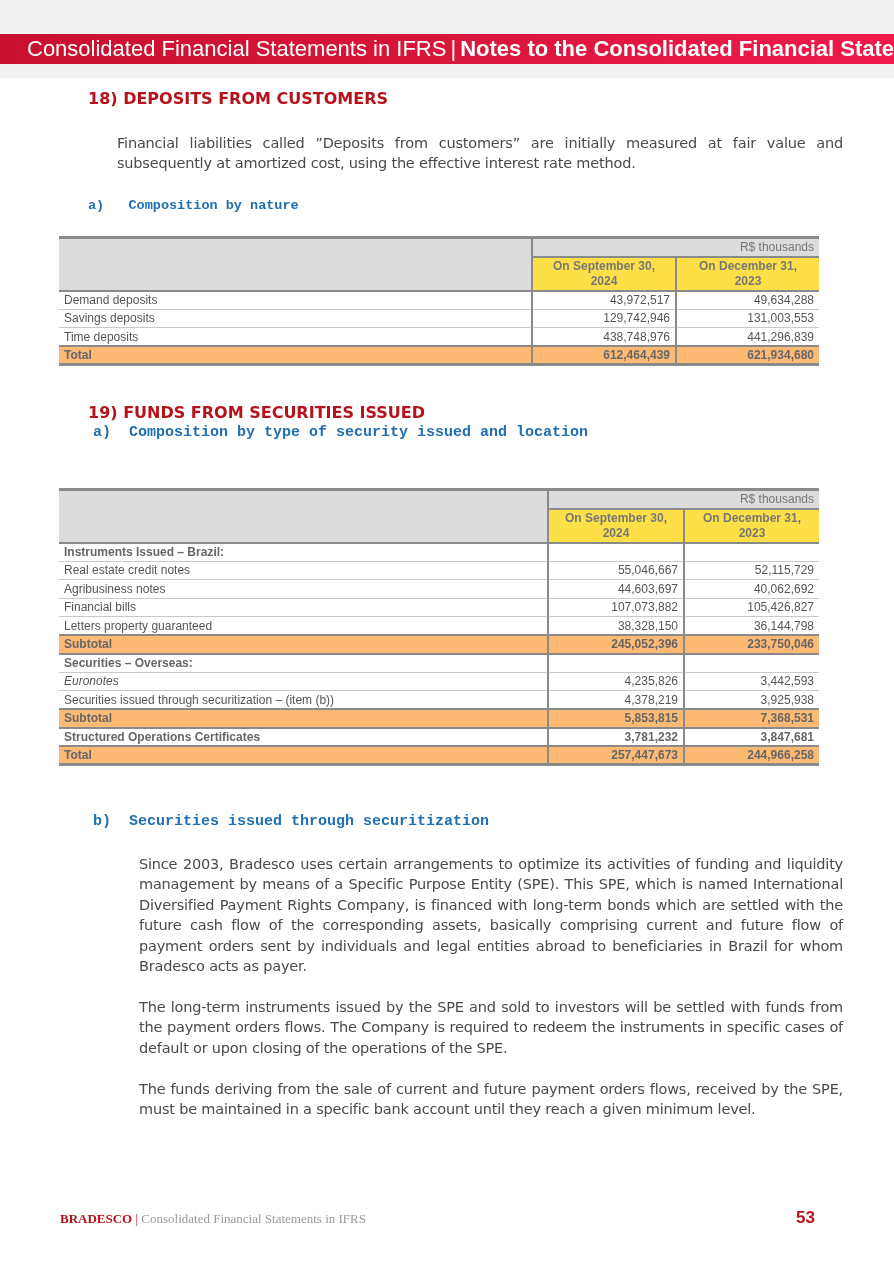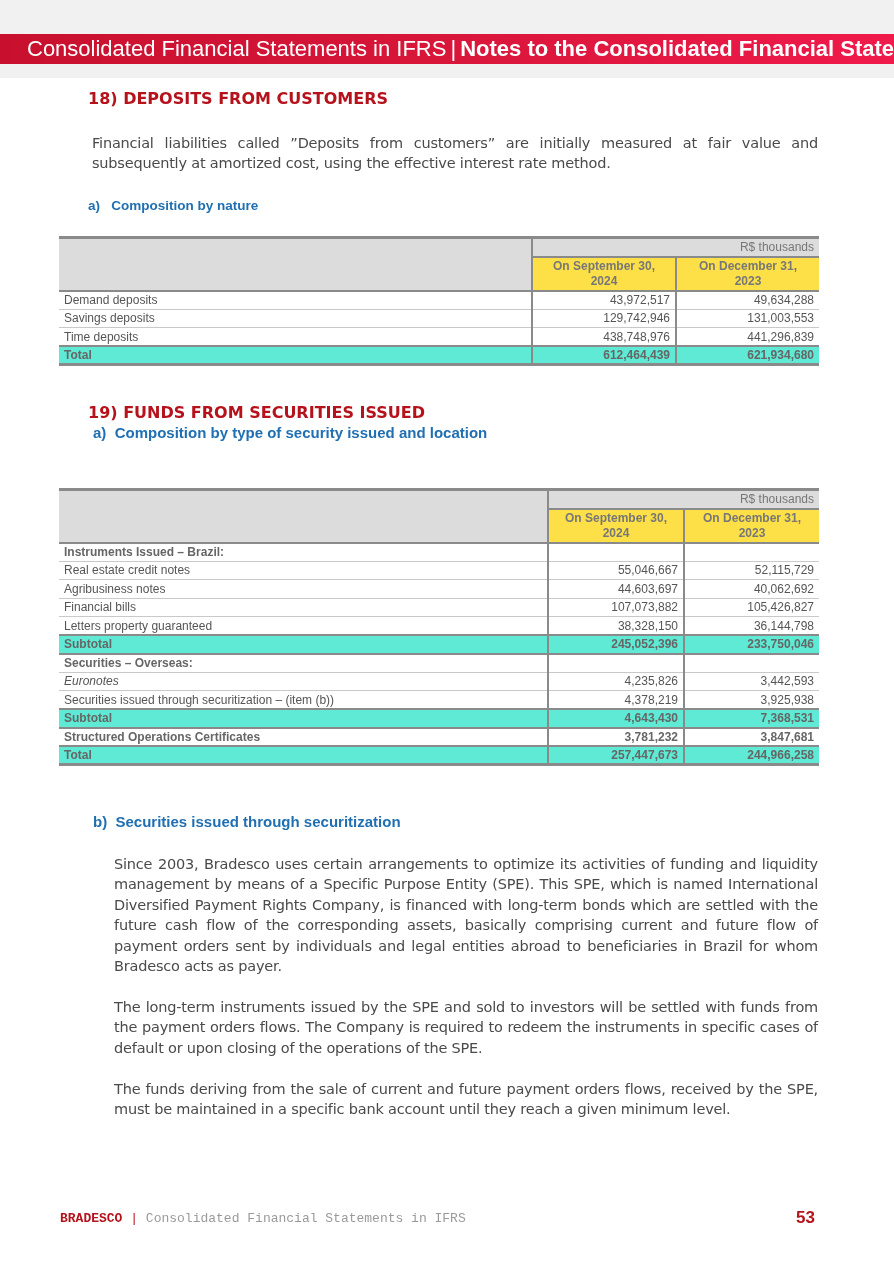--- a/index.html
+++ b/index.html
@@ -12,36 +12,36 @@
       background: linear-gradient(90deg, #c8102e 0%, #d8163a 50%, #f01a4b 100%);
       color: #fff; font-size: 22px; line-height: 30px; padding-left: 27px; white-space: nowrap;
       font-family: "Liberation Sans", sans-serif;
     }
     .header-band .sep { margin: 0 4px; }
     .header-band b { font-weight: bold; }
 
     .white-page { position: absolute; left: 0; top: 78px; width: 894px; height: 1194px; background: #fff; }
 
     .section-title { position: absolute; color: #b5121b; font-weight: bold; font-size: 16px; font-family: "DejaVu Sans", sans-serif; }
-    .sub-title { position: absolute; color: #1f6fb2; font-weight: bold; font-family: Liberation Sans, sans-serif; }
-    .para { position: absolute; font-size: 14.5px; line-height: 20.4px; color: #4a4a4a; text-align: justify; font-family: "DejaVu Sans", sans-serif; letter-spacing: -0.2px; }
+    .sub-title { position: absolute; color: #1f6fb2; font-weight: bold; font-family: Liberation Mono, monospace; }
+    .para { position: absolute; font-size: 14.5px; line-height: 20.4px; color: #4a4a4a; text-align: justify; font-family: "DejaVu Sans", sans-serif; letter-spacing: -0.2px; margin-left: 25px; }
 
     table.fin { position: absolute; border-collapse: collapse; font-family: "Liberation Sans", sans-serif; font-size: 12px; color: #555; }
     table.fin td { height: 18.5px; padding: 0 5px; border-bottom: 1px solid #c9c9c9; white-space: nowrap; }
     table.fin td.num { text-align: right; border-left: 2px solid #8a8a8a; }
     table.fin tr.hdr1 td { background: #dcdcdc; height: 19px; border-bottom: 2px solid #8a8a8a; color: #777; }
     table.fin tr.hdr2 td { background: #fde047; height: 34px; border-bottom: 2px solid #8a8a8a; font-weight: bold; color: #777; text-align: center; line-height: 15px; }
     table.fin tr.hdr1 td.label, table.fin tr.hdr2 td.label { border-bottom: 2px solid #8a8a8a; }
     table.fin tr.top td { border-top: 3px solid #8a8a8a; }
-    table.fin tr.bold td { background: #5eead4; font-weight: bold; border-top: 2px solid #8a8a8a; border-bottom: 2px solid #8a8a8a; color: #666; }
+    table.fin tr.bold td { background: #fdba74; font-weight: bold; border-top: 2px solid #8a8a8a; border-bottom: 2px solid #8a8a8a; color: #666; }
     table.fin tr.boldwhite td { font-weight: bold; color: #666; }
     table.fin tr.last td { border-bottom: 3px solid #8a8a8a; }
     table.fin td.italic { font-style: italic; }
 
-    .footer-left { position: absolute; left: 60px; top: 1211px; font-size: 13px; font-family: Liberation Mono, monospace; color: #9a9a9a; }
+    .footer-left { position: absolute; left: 60px; top: 1211px; font-size: 13px; font-family: Liberation Serif, serif; color: #9a9a9a; }
     .footer-left .brand { color: #b5121b; font-weight: bold; }
     .footer-left .bar { color: #b5121b; }
     .footer-page { position: absolute; right: 79px; top: 1208px; font-size: 17px; font-weight: bold; color: #b5121b; font-family: "Liberation Sans", sans-serif; }
   </style>
 </head>
 <body>
 
 <div class="top-gray"></div>
 <div class="white-page"></div>
 
@@ -149,21 +149,21 @@
     <td class="num">4,235,826</td>
     <td class="num">3,442,593</td>
   </tr>
   <tr>
     <td>Securities issued through securitization – (item (b))</td>
     <td class="num">4,378,219</td>
     <td class="num">3,925,938</td>
   </tr>
   <tr class="bold">
     <td>Subtotal</td>
-    <td class="num">4,643,430</td>
+    <td class="num">5,853,815</td>
     <td class="num">7,368,531</td>
   </tr>
   <tr class="boldwhite">
     <td>Structured Operations Certificates</td>
     <td class="num">3,781,232</td>
     <td class="num">3,847,681</td>
   </tr>
   <tr class="bold last">
     <td>Total</td>
     <td class="num">257,447,673</td>

